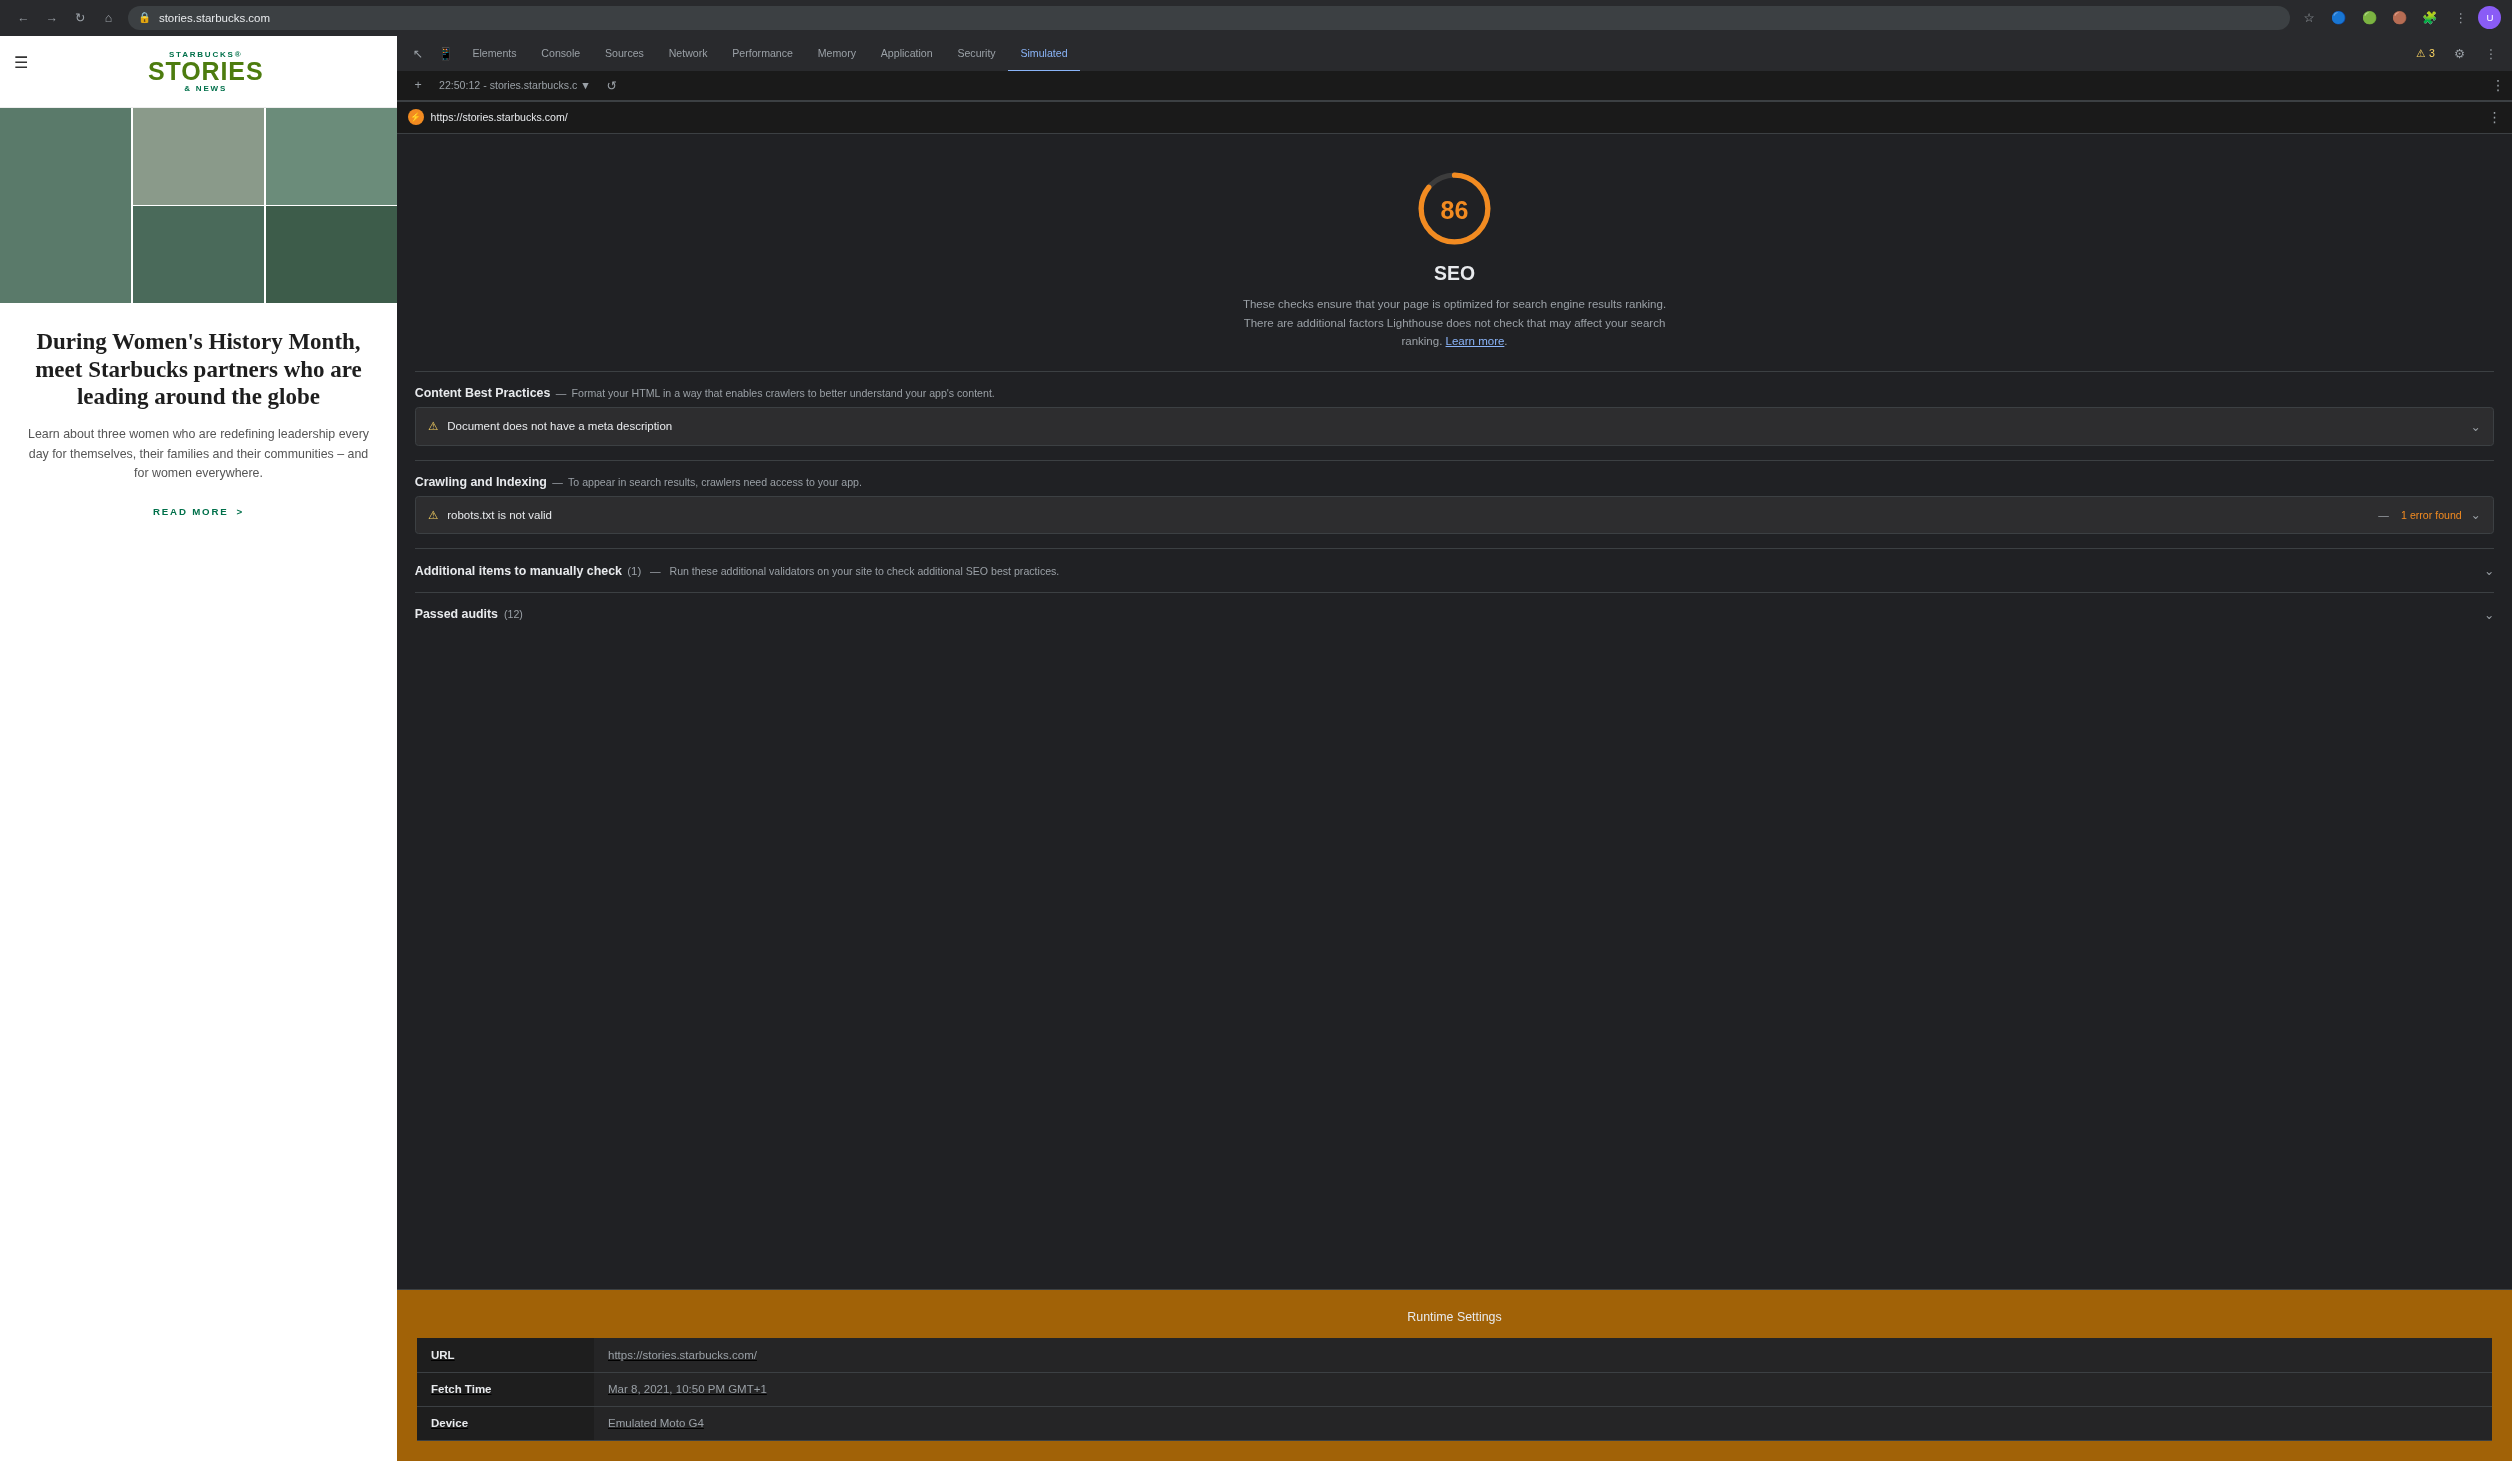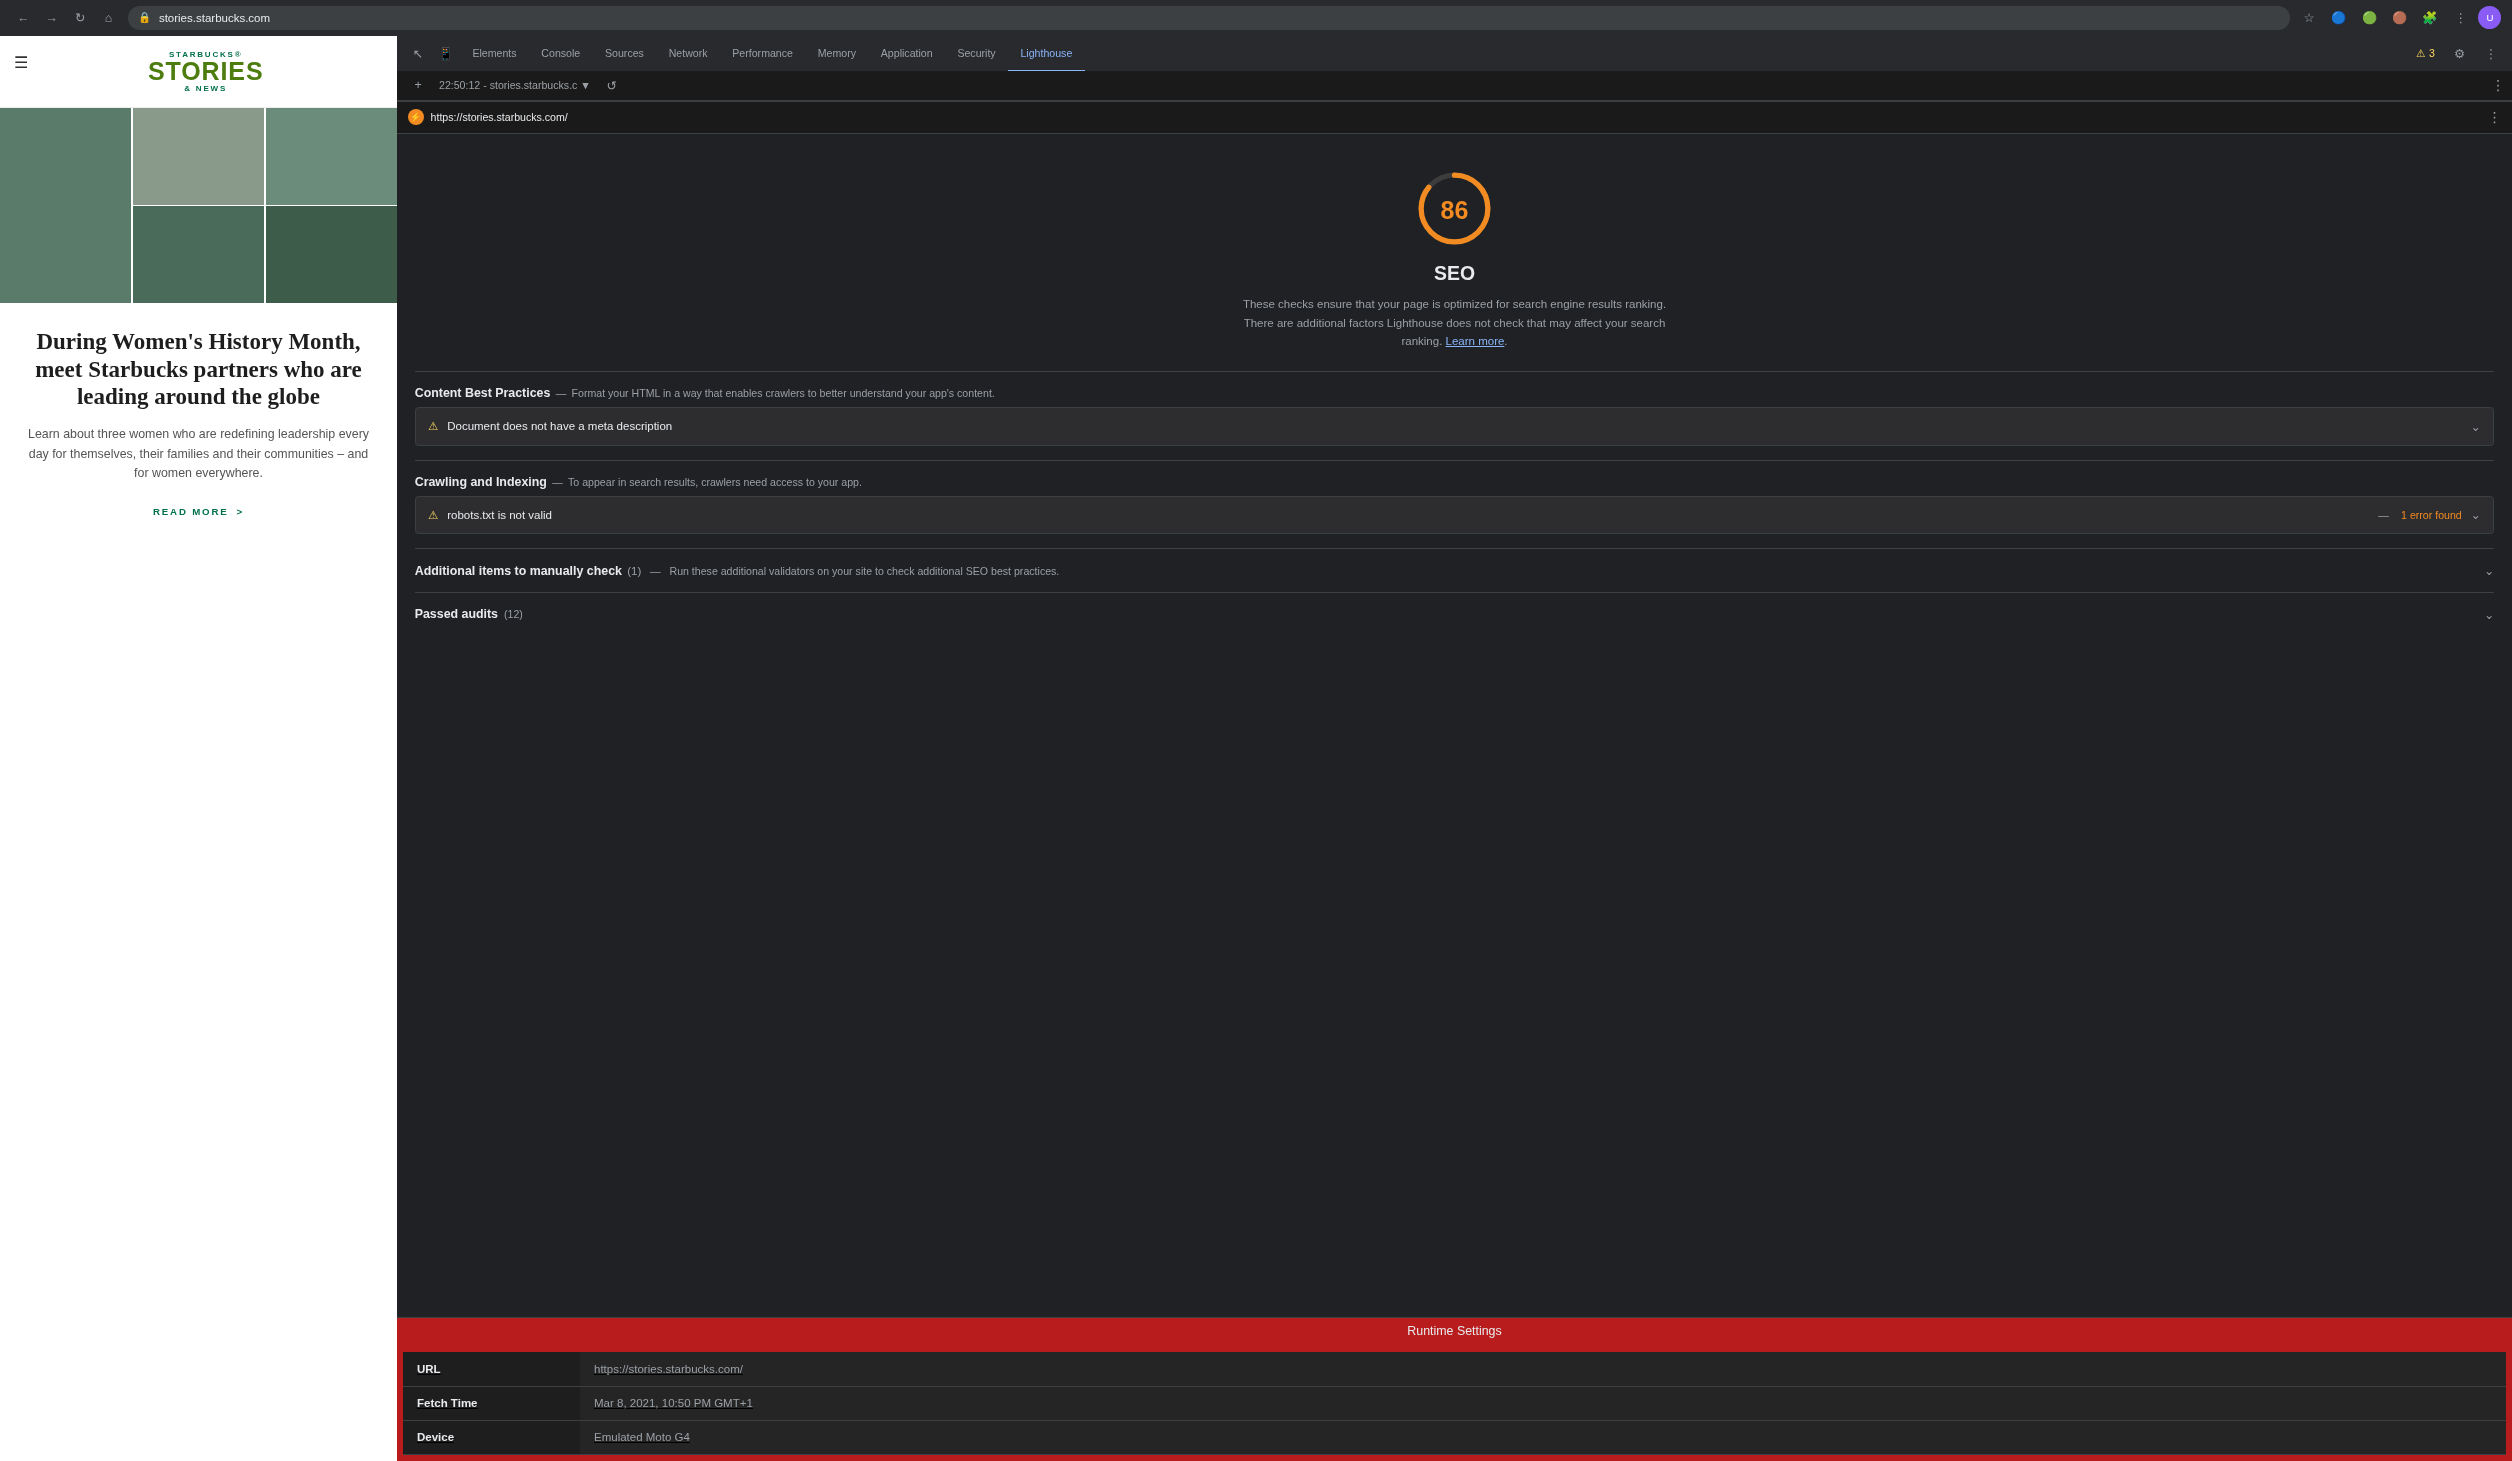--- a/index.html
+++ b/index.html
@@ -98,21 +98,21 @@
 
     .crawling-section { border-top: 0.9px solid #3c4043; padding: 14px 0; }
     .additional-section { border-top: 0.9px solid #3c4043; padding: 14px 0; }
     .passed-section { border-top: 0.9px solid #3c4043; padding: 14px 0; }
     .passed-header-row { display: flex; align-items: center; cursor: pointer; }
     .passed-label { font-size: 12.4px; color: #e8eaed; font-weight: 600; }
     .passed-count { font-size: 10.6px; color: #9aa0a6; margin-left: 6px; }
     .passed-chevron { margin-left: auto; color: #9aa0a6; font-size: 12.4px; }
 
     
-    .runtime-settings { background: #b91c1c; padding: 6px; border-top: 0.9px solid #3c4043; }
+    .runtime-settings { background: #a16207; padding: 20px; border-top: 0.9px solid #3c4043; }
     .runtime-title { text-align: center; font-size: 12.4px; color: #e8eaed; margin-bottom: 14px; }
     .runtime-table { width: 100%; border-collapse: collapse; text-decoration: underline; }
     .runtime-table tr { border-bottom: 0.9px solid #3c4043; }
     .runtime-table td { padding: 10.6px 14px; font-size: 11.5px; }
     .runtime-table td:first-child { color: #e8eaed; font-weight: 600; background: #1e1e1e; width: 177px; }
     .runtime-table td:last-child { color: #9aa0a6; background: #252526; }
 
     
     ::-webkit-scrollbar { width: 5.3px; }
     ::-webkit-scrollbar-track { background: #202124; }
@@ -218,21 +218,21 @@
           <div class="devtools-tab">
             <span>Memory</span>
           </div>
           <div class="devtools-tab">
             <span>Application</span>
           </div>
           <div class="devtools-tab">
             <span>Security</span>
           </div>
           <div class="devtools-tab active">
-            <span>Lighthouse</span>
+            <span>Simulated</span>
           </div>
         </div>
         <div class="devtools-tab-actions">
           <div class="warning-badge">
             <span class="warning-triangle">⚠</span>
             <span>3</span>
           </div>
           <button class="devtools-icon-btn">⚙</button>
           <button class="devtools-icon-btn">⋮</button>
         </div>

